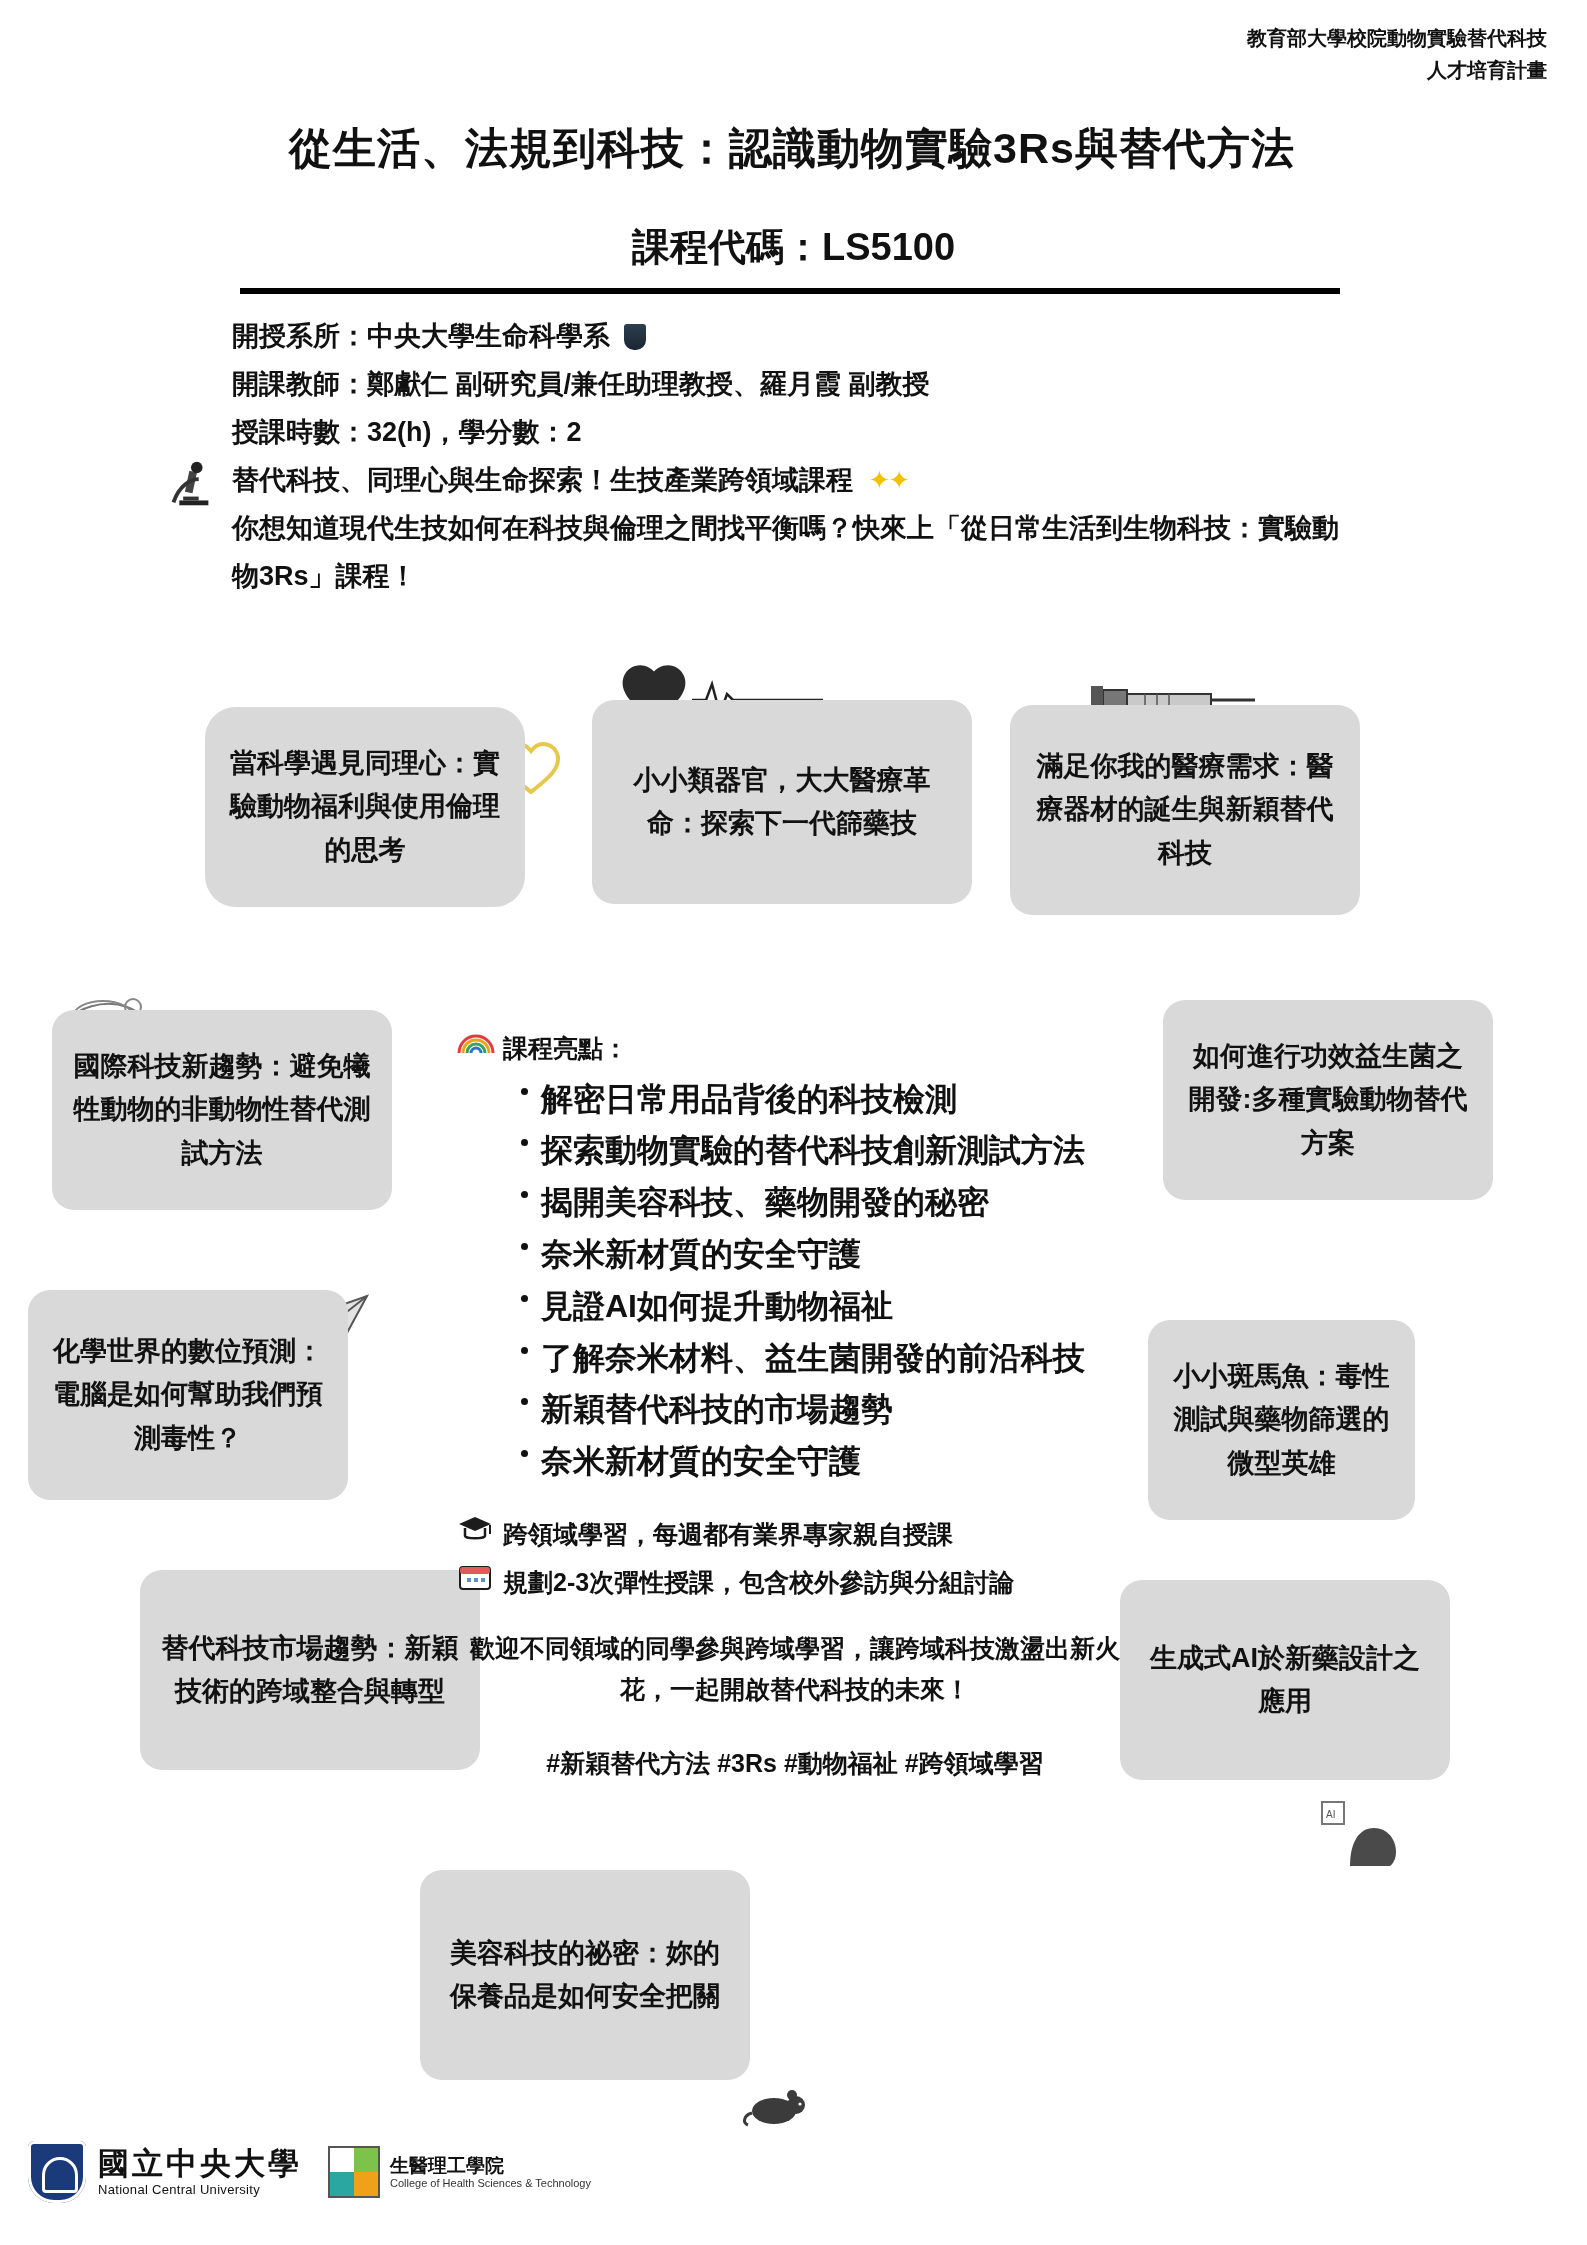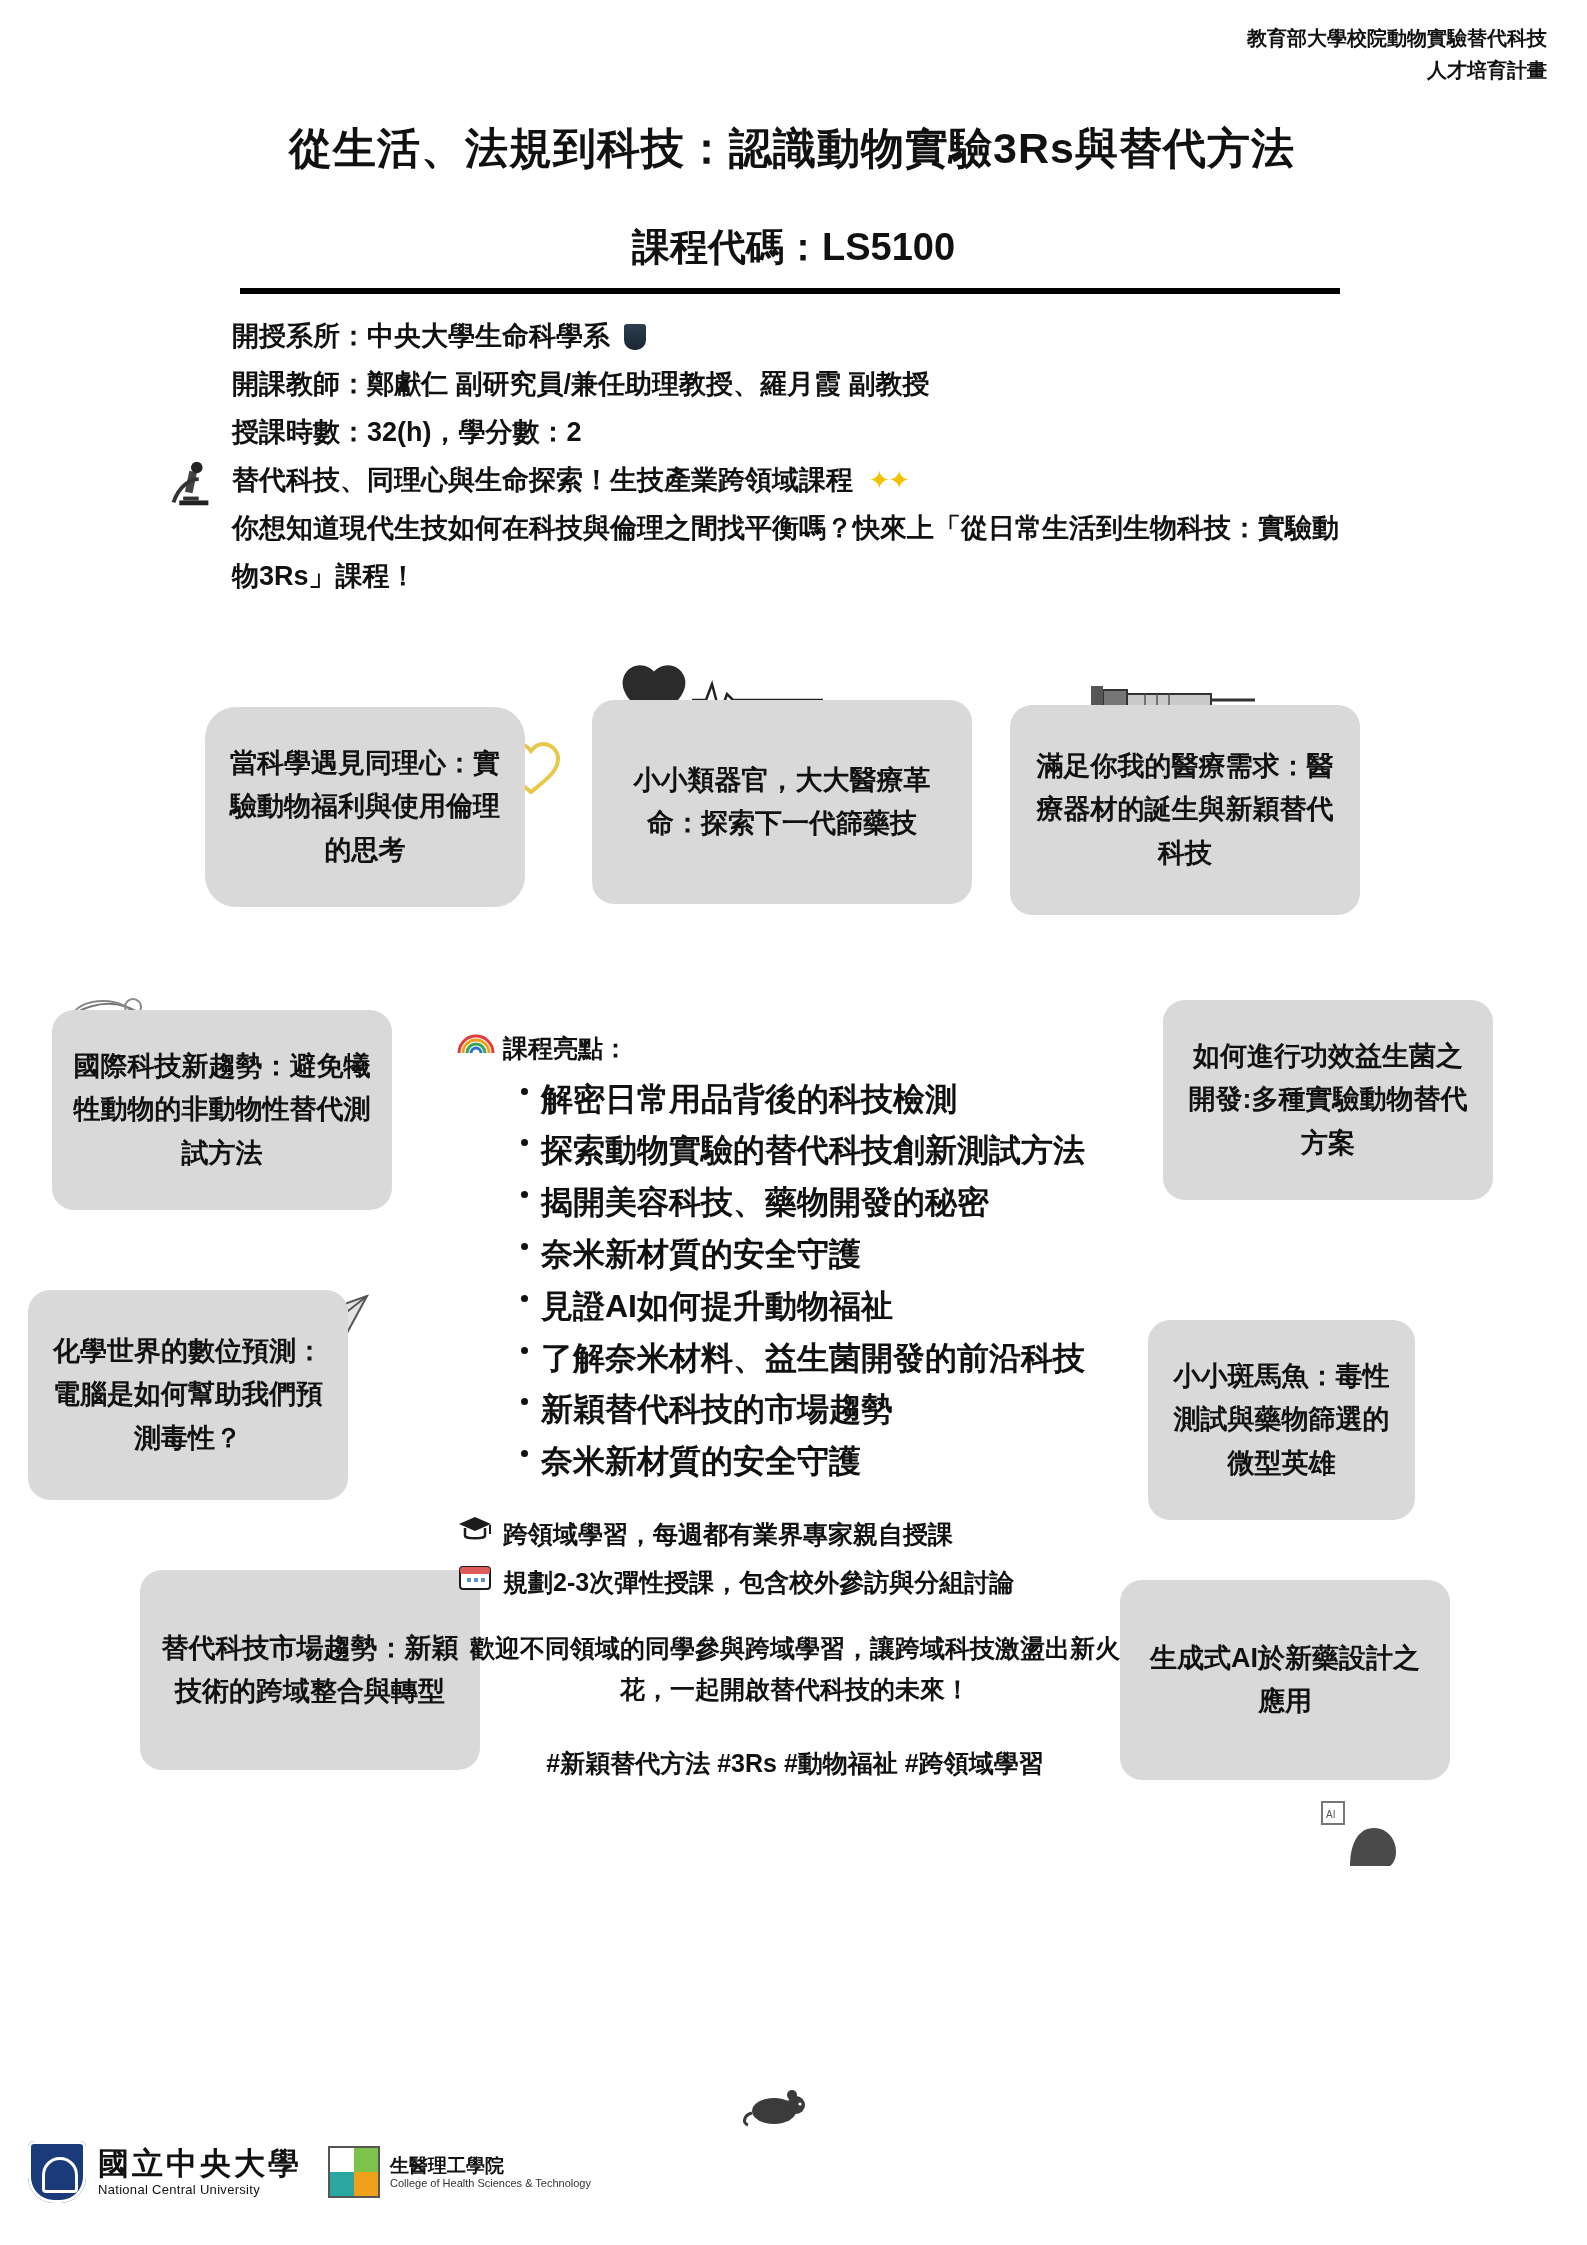--- a/index.html
+++ b/index.html
@@ -252,20 +252,23 @@
   </div>
 
   <div class="bubble" style="left:140px;top:1570px;width:340px;height:200px;">
     <span>替代科技市場趨勢：新穎技術的跨域整合與轉型</span>
   </div>
 
   <div class="bubble" style="left:1120px;top:1580px;width:330px;height:200px;">
     <span>生成式AI於新藥設計之應用</span>
   </div>
 
+  <div class="bubble" style="left:420px;top:1870px;width:330px;height:210px;">
+    <span>美容科技的祕密：妳的保養品是如何安全把關</span>
+  </div>
 
 
   <div class="center-block">
     <div style="position:relative;">
       <svg class="rainbow" viewBox="0 0 38 22">
         <path d="M2 21a17 17 0 0 1 34 0" fill="none" stroke="#e23b3b" stroke-width="3"></path>
         <path d="M6 21a13 13 0 0 1 26 0" fill="none" stroke="#f0a11a" stroke-width="3"></path>
         <path d="M10 21a9 9 0 0 1 18 0" fill="none" stroke="#3aa655" stroke-width="3"></path>
         <path d="M14 21a5 5 0 0 1 10 0" fill="none" stroke="#2f6fd0" stroke-width="3"></path>
       </svg>

